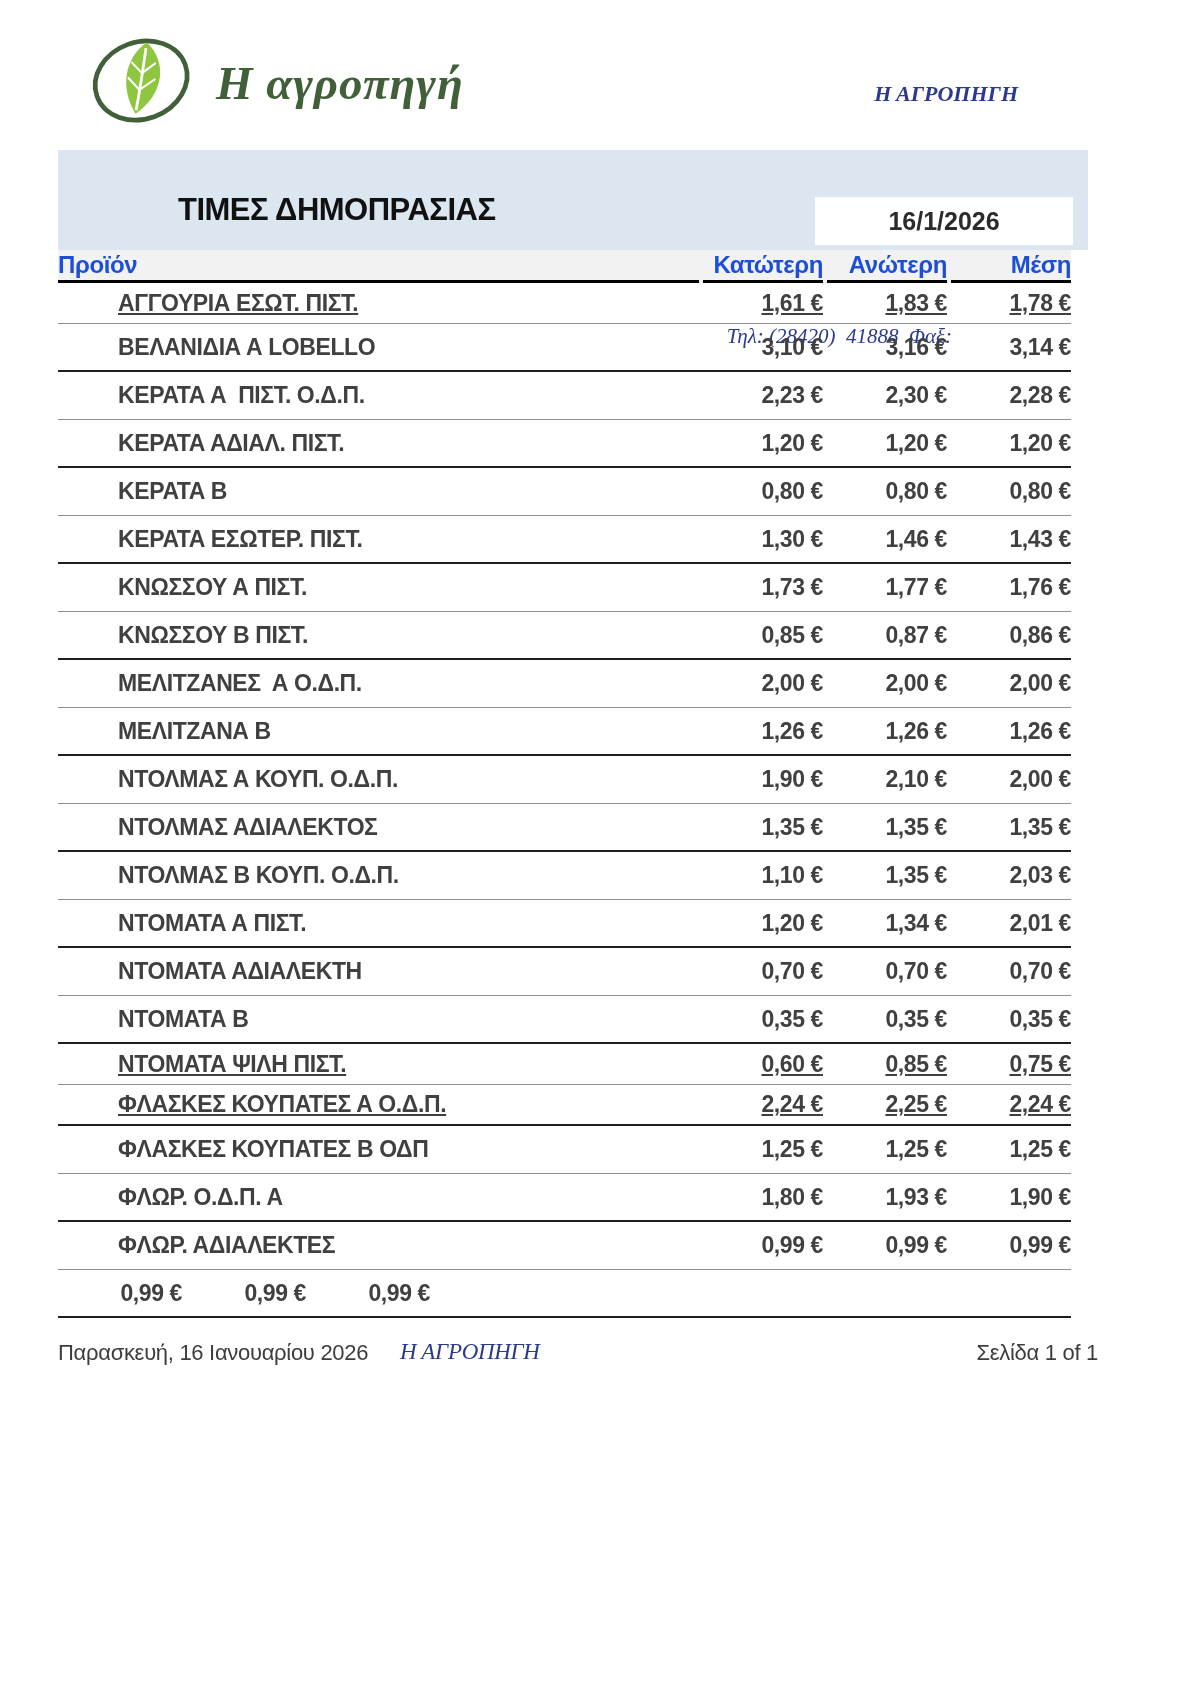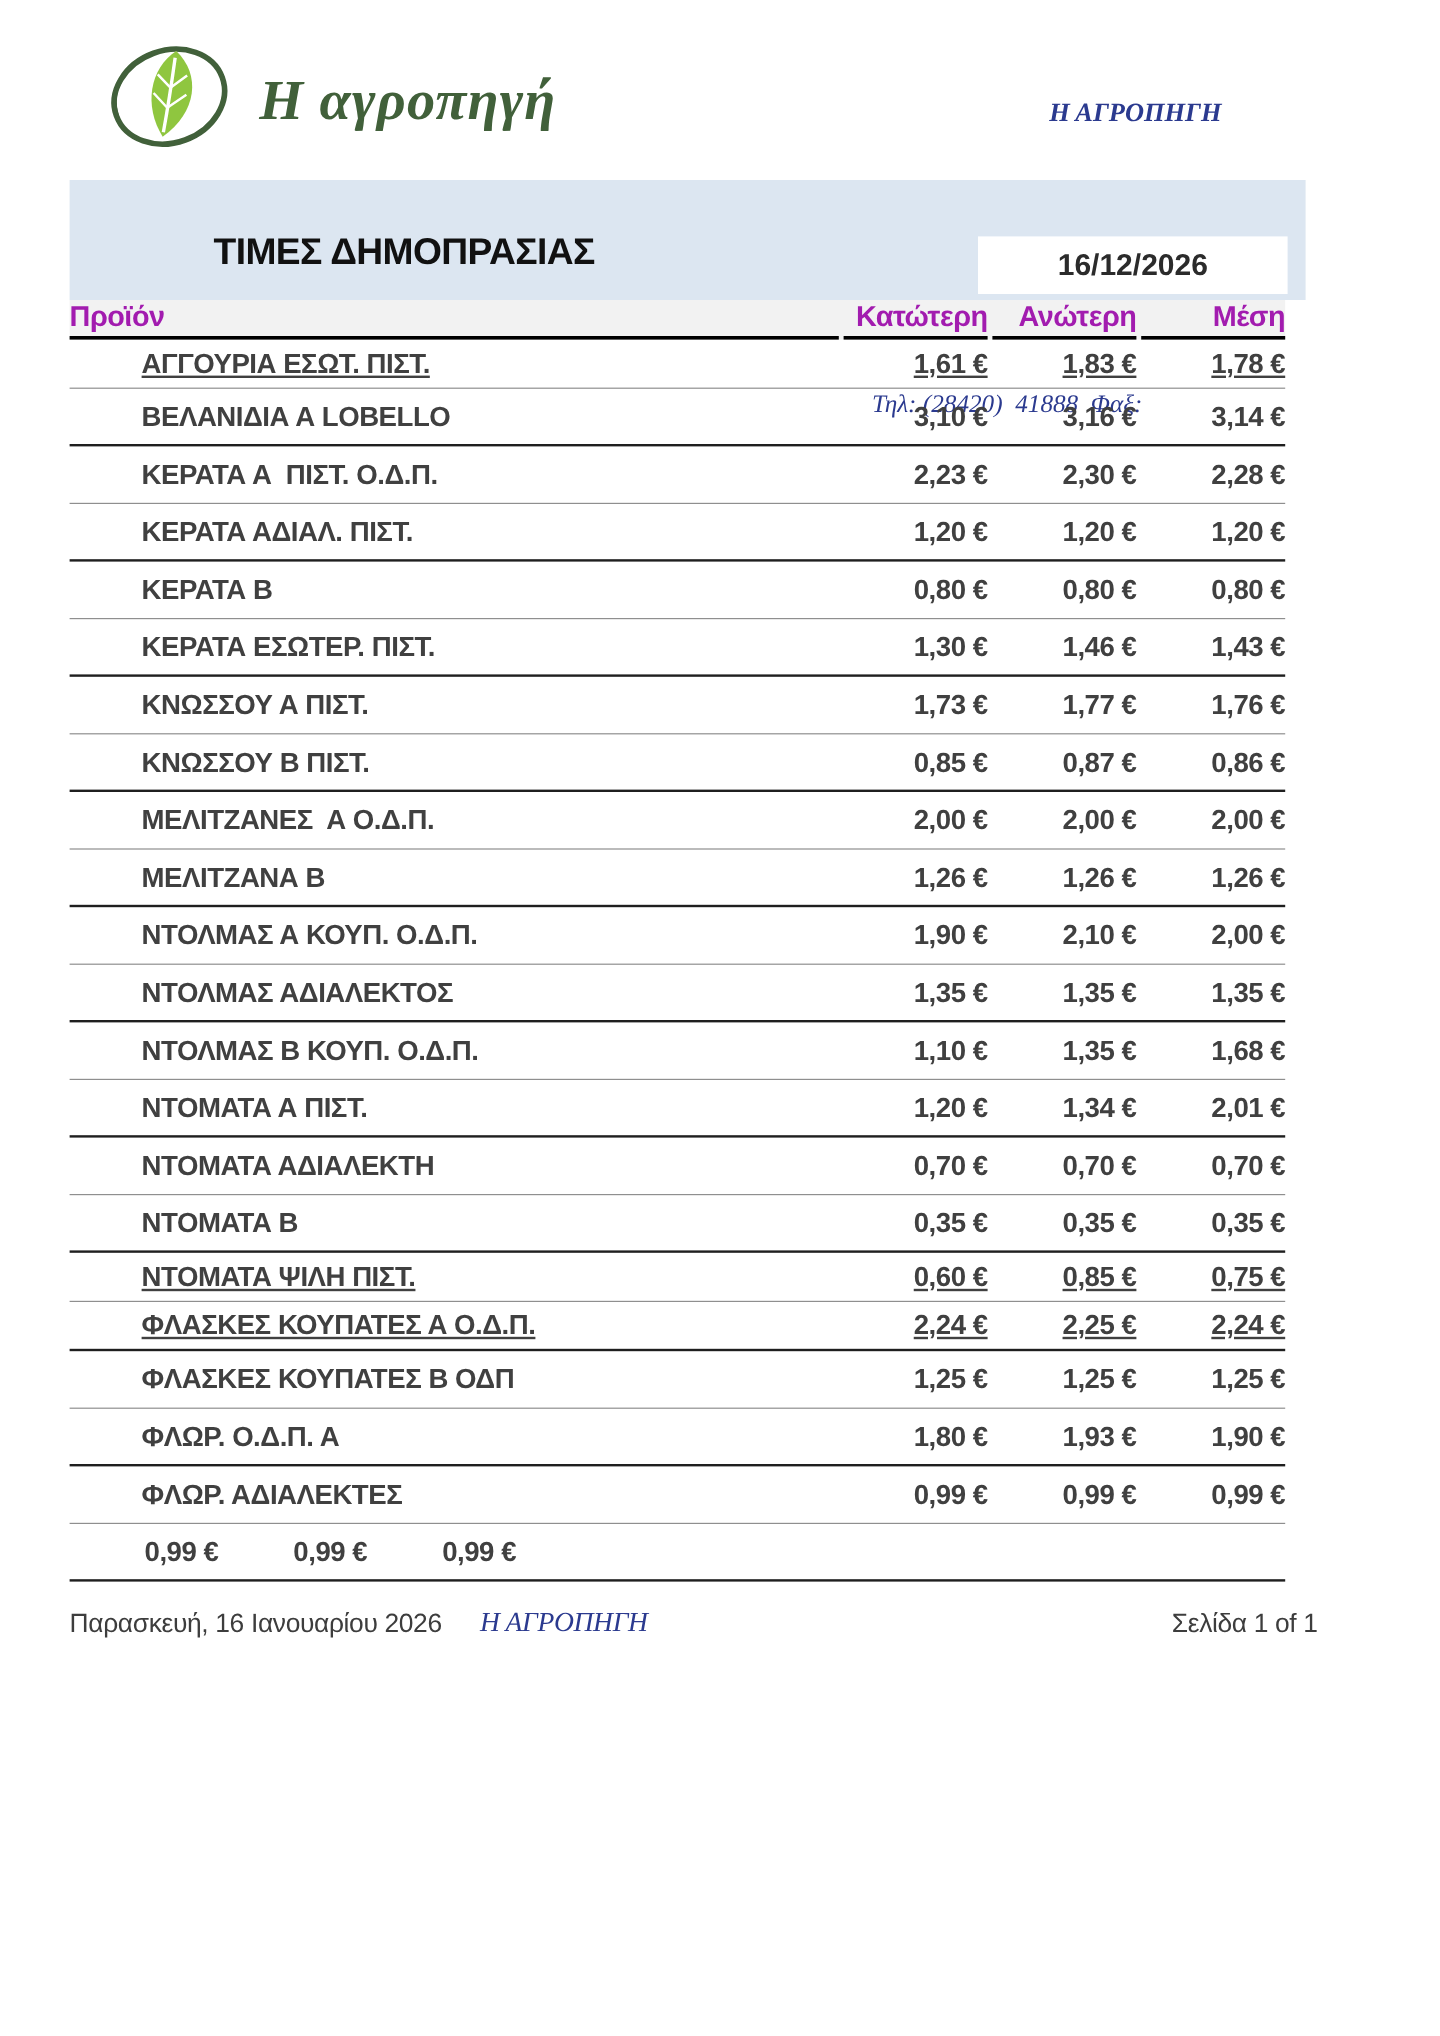--- a/index.html
+++ b/index.html
@@ -56,21 +56,21 @@
     display:flex;align-items:center;justify-content:center;
     font-size:25px;font-weight:bold;color:#2b2b2b;
   }
   
   .table{
     position:absolute;left:58px;top:250px;width:1013px;
   }
   .thead{
     display:flex;height:33px;
     background:var(--hdr-bg);
-    font-weight:bold;font-size:24px;color:#a21caf;
+    font-weight:bold;font-size:24px;color:#1d4ed8;
     letter-spacing:-0.4px;
   }
   .hc{
     height:100%;display:flex;align-items:center;
     border-bottom:3px solid #000;
   }
   .hc-name{flex:1;justify-content:flex-start;}
   .hc-price{width:120px;margin-left:4px;justify-content:flex-end;}
   .trow{
     display:flex;height:48px;align-items:center;
@@ -118,21 +118,21 @@
 <div class="letterhead">
   <div class="lh-company">Η ΑΓΡΟΠΗΓΗ</div>
   <div>ΝΕΑ ΑΝΑΤΟΛΗ - ΙΕΡΑΠΕΤΡΑΣ</div>
   <div>info@agropigi.gr  ΙΕΡΑΠΕΤΡΑΣ  ΕΛΛΑΔΑ</div>
   <div class="lh-phone">Τηλ: (28420)  41888  Φαξ:</div>
 </div>
 
 <div class="band">
   <div class="band-title">ΤΙΜΕΣ ΔΗΜΟΠΡΑΣΙΑΣ</div>
   <div class="date-box">
-    <span>16/12/2026</span>
+    <span>16/1/2026</span>
   </div>
 </div>
 
 <div class="table">
   <div class="thead">
     <div class="hc hc-name">Προϊόν</div>
     <div class="hc hc-price">Κατώτερη</div>
     <div class="hc hc-price">Ανώτερη</div>
     <div class="hc hc-price">Μέση</div>
   </div>
@@ -206,21 +206,21 @@
       <div class="trow thick">
         <div class="c-name">ΝΤΟΛΜΑΣ ΑΔΙΑΛΕΚΤΟΣ</div>
         <div class="c-price">1,35 €</div>
         <div class="c-price">1,35 €</div>
         <div class="c-price">1,35 €</div>
       </div>
       <div class="trow thin">
         <div class="c-name">ΝΤΟΛΜΑΣ Β ΚΟΥΠ. Ο.Δ.Π.</div>
         <div class="c-price">1,10 €</div>
         <div class="c-price">1,35 €</div>
-        <div class="c-price">1,68 €</div>
+        <div class="c-price">2,03 €</div>
       </div>
       <div class="trow thick">
         <div class="c-name">ΝΤΟΜΑΤΑ Α ΠΙΣΤ.</div>
         <div class="c-price">1,20 €</div>
         <div class="c-price">1,34 €</div>
         <div class="c-price">2,01 €</div>
       </div>
       <div class="trow thin">
         <div class="c-name">ΝΤΟΜΑΤΑ ΑΔΙΑΛΕΚΤΗ</div>
         <div class="c-price">0,70 €</div>

